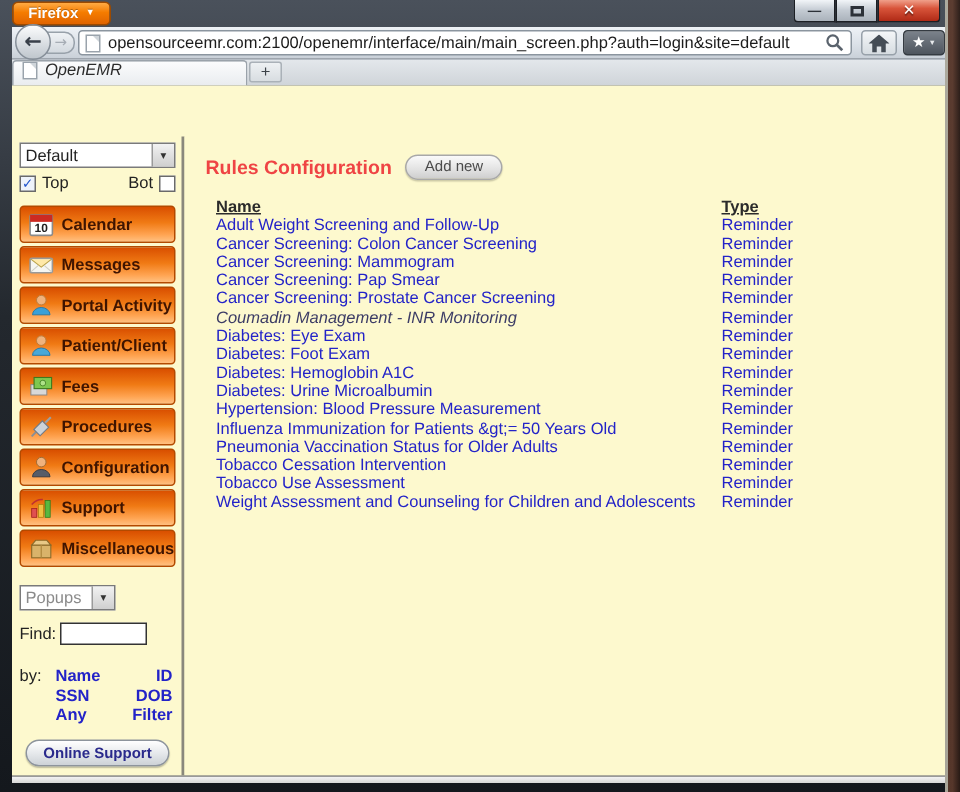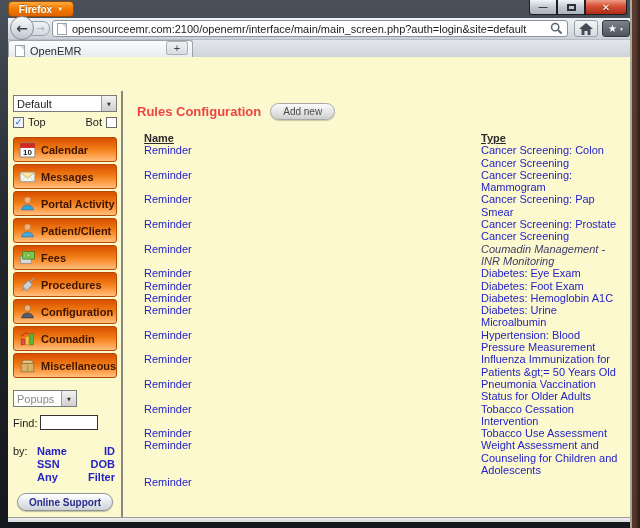--- a/index.html
+++ b/index.html
@@ -42,24 +42,24 @@
   .nav-sq { position:absolute; top:2px; width:24px; height:17px; border:1px solid #98a1aa; border-radius:3px;
     background:linear-gradient(180deg,#f4f6f8 0%,#d6dce1 100%); display:flex; align-items:center; justify-content:center; }
   .nav-home { left:566px; }
   .nav-star { left:594px; width:28px; gap:2px; background:linear-gradient(180deg,#7b828b 0%,#4e555e 100%); border-color:#343a41; }
   .star-glyph { color:#fff; font-size:10px; font-family:"DejaVu Sans",sans-serif; }
   .star-caret { font-size:5px; color:#e8eaec; }
 
   
   .tabbar { position:absolute; left:8px; top:40px; width:622px; height:17px;
     background:linear-gradient(180deg,#e3e7eb 0%,#cfd4d9 100%); }
-  .tab { position:absolute; left:0; bottom:0; width:185px; height:17px;
+  .tab { position:absolute; left:0; bottom:0; width:157px; height:17px;
     background:linear-gradient(180deg,#fbfcfd 0%,#e9ecef 100%);
     border:1px solid #9aa2aa; border-bottom:none; border-radius:3px 3px 0 0;
-    display:flex; align-items:flex-end; gap:5px; padding:0 6px; }
+    display:flex; align-items:flex-start; gap:5px; padding:0 6px;font-style:italic; }
   .tab-title { font-size:11px; color:#2c2c2c; }
   .newtab { position:absolute; left:158px; bottom:2px; width:22px; height:14px; border:1px solid #aab1b8;
     border-radius:2px; background:linear-gradient(180deg,#eef1f3 0%,#d8dde1 100%);
     display:flex; align-items:center; justify-content:center; font-size:11px; color:#3c4248; }
 
   
   .app { position:absolute; left:8px; top:57px; width:622px; height:460px; background:#fdf9ce; }
   .app-header { position:relative; height:33px; background:#f8dc9c; border-bottom:1px solid #97824a; }
   .pill { border:1px solid #8d949c; border-radius:9px; background:linear-gradient(180deg,#ffffff 0%,#e4e7ea 55%,#cdd2d7 100%);
     color:#2a2a8c; font-weight:bold; display:inline-flex; align-items:center; justify-content:center;
@@ -251,21 +251,21 @@
             </svg>
             <span class="ml">Configuration</span>
           </div>
           <div class="menu-btn">
             <svg class="mi" viewBox="0 0 16 16">
               <rect x="2" y="8.5" width="3.2" height="5.5" fill="#e05050" stroke="#a02020" stroke-width="0.5"></rect>
               <rect x="6.2" y="6" width="3.2" height="8" fill="#f0c040" stroke="#b08010" stroke-width="0.5"></rect>
               <rect x="10.4" y="3.5" width="3.2" height="10.5" fill="#58b840" stroke="#2f7a1d" stroke-width="0.5"></rect>
               <path d="M2 6 Q5 2.5 9 2.8" fill="none" stroke="#c03030" stroke-width="1"></path>
             </svg>
-            <span class="ml">Coumadin</span>
+            <span class="ml">Support</span>
           </div>
           <div class="menu-btn">
             <svg class="mi" viewBox="0 0 16 16">
               <rect x="2" y="6" width="12" height="8" fill="#d9b36a" stroke="#8a6a2a" stroke-width="0.7"></rect>
               <path d="M2 6 L4.5 3 L11.5 3 L14 6 Z" fill="#e8c887" stroke="#8a6a2a" stroke-width="0.7"></path>
               <line x1="8" y1="6" x2="8" y2="14" stroke="#b08a40" stroke-width="0.8"></line>
             </svg>
             <span class="ml">Miscellaneous</span>
           </div>
         </div>
@@ -300,20 +300,21 @@
       <div class="main">
         <div class="title-row">
           <span class="page-title">Rules Configuration</span>
           <span class="add-new">Add new</span>
         </div>
 
         <div class="rules">
           <span class="col-hdr">Name</span>
           <span class="col-hdr">Type</span>
 
+          <span class="r-name">Adult Weight Screening and Follow-Up</span>
           <span class="r-type">Reminder</span>
           <span class="r-name">Cancer Screening: Colon Cancer Screening</span>
           <span class="r-type">Reminder</span>
           <span class="r-name">Cancer Screening: Mammogram</span>
           <span class="r-type">Reminder</span>
           <span class="r-name">Cancer Screening: Pap Smear</span>
           <span class="r-type">Reminder</span>
           <span class="r-name">Cancer Screening: Prostate Cancer Screening</span>
           <span class="r-type">Reminder</span>
           <span class="r-name visited">Coumadin Management - INR Monitoring</span>

